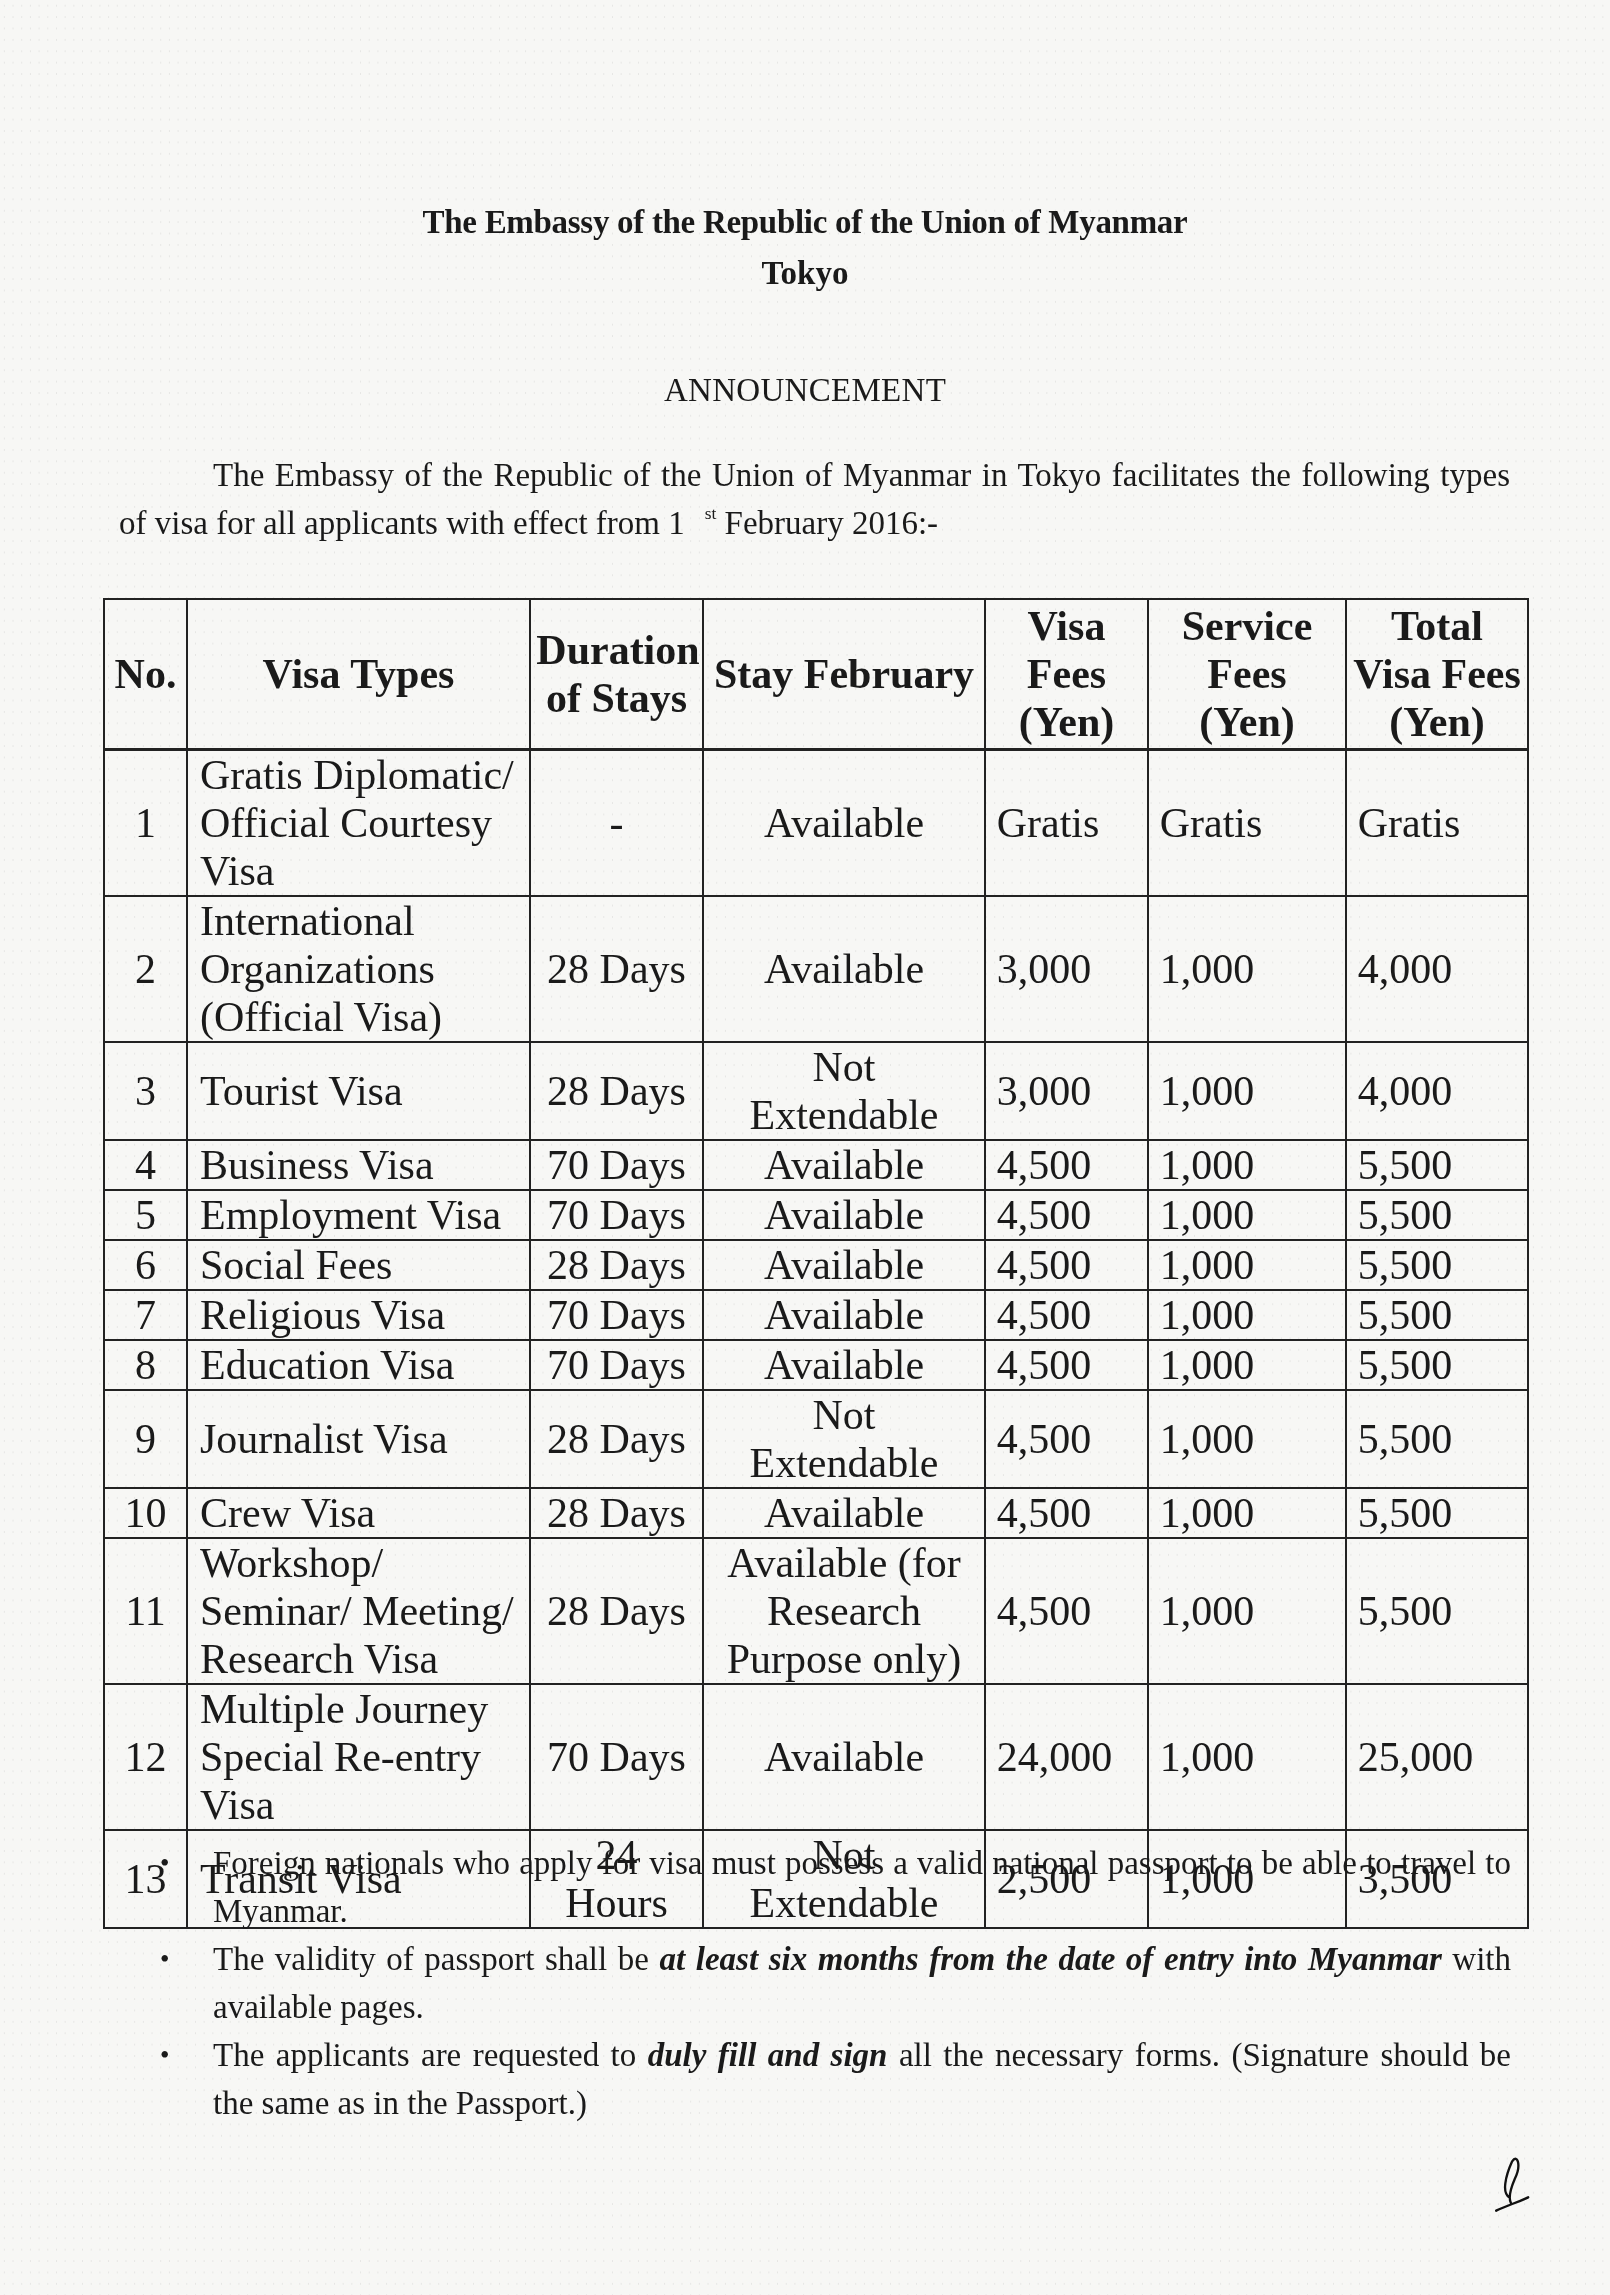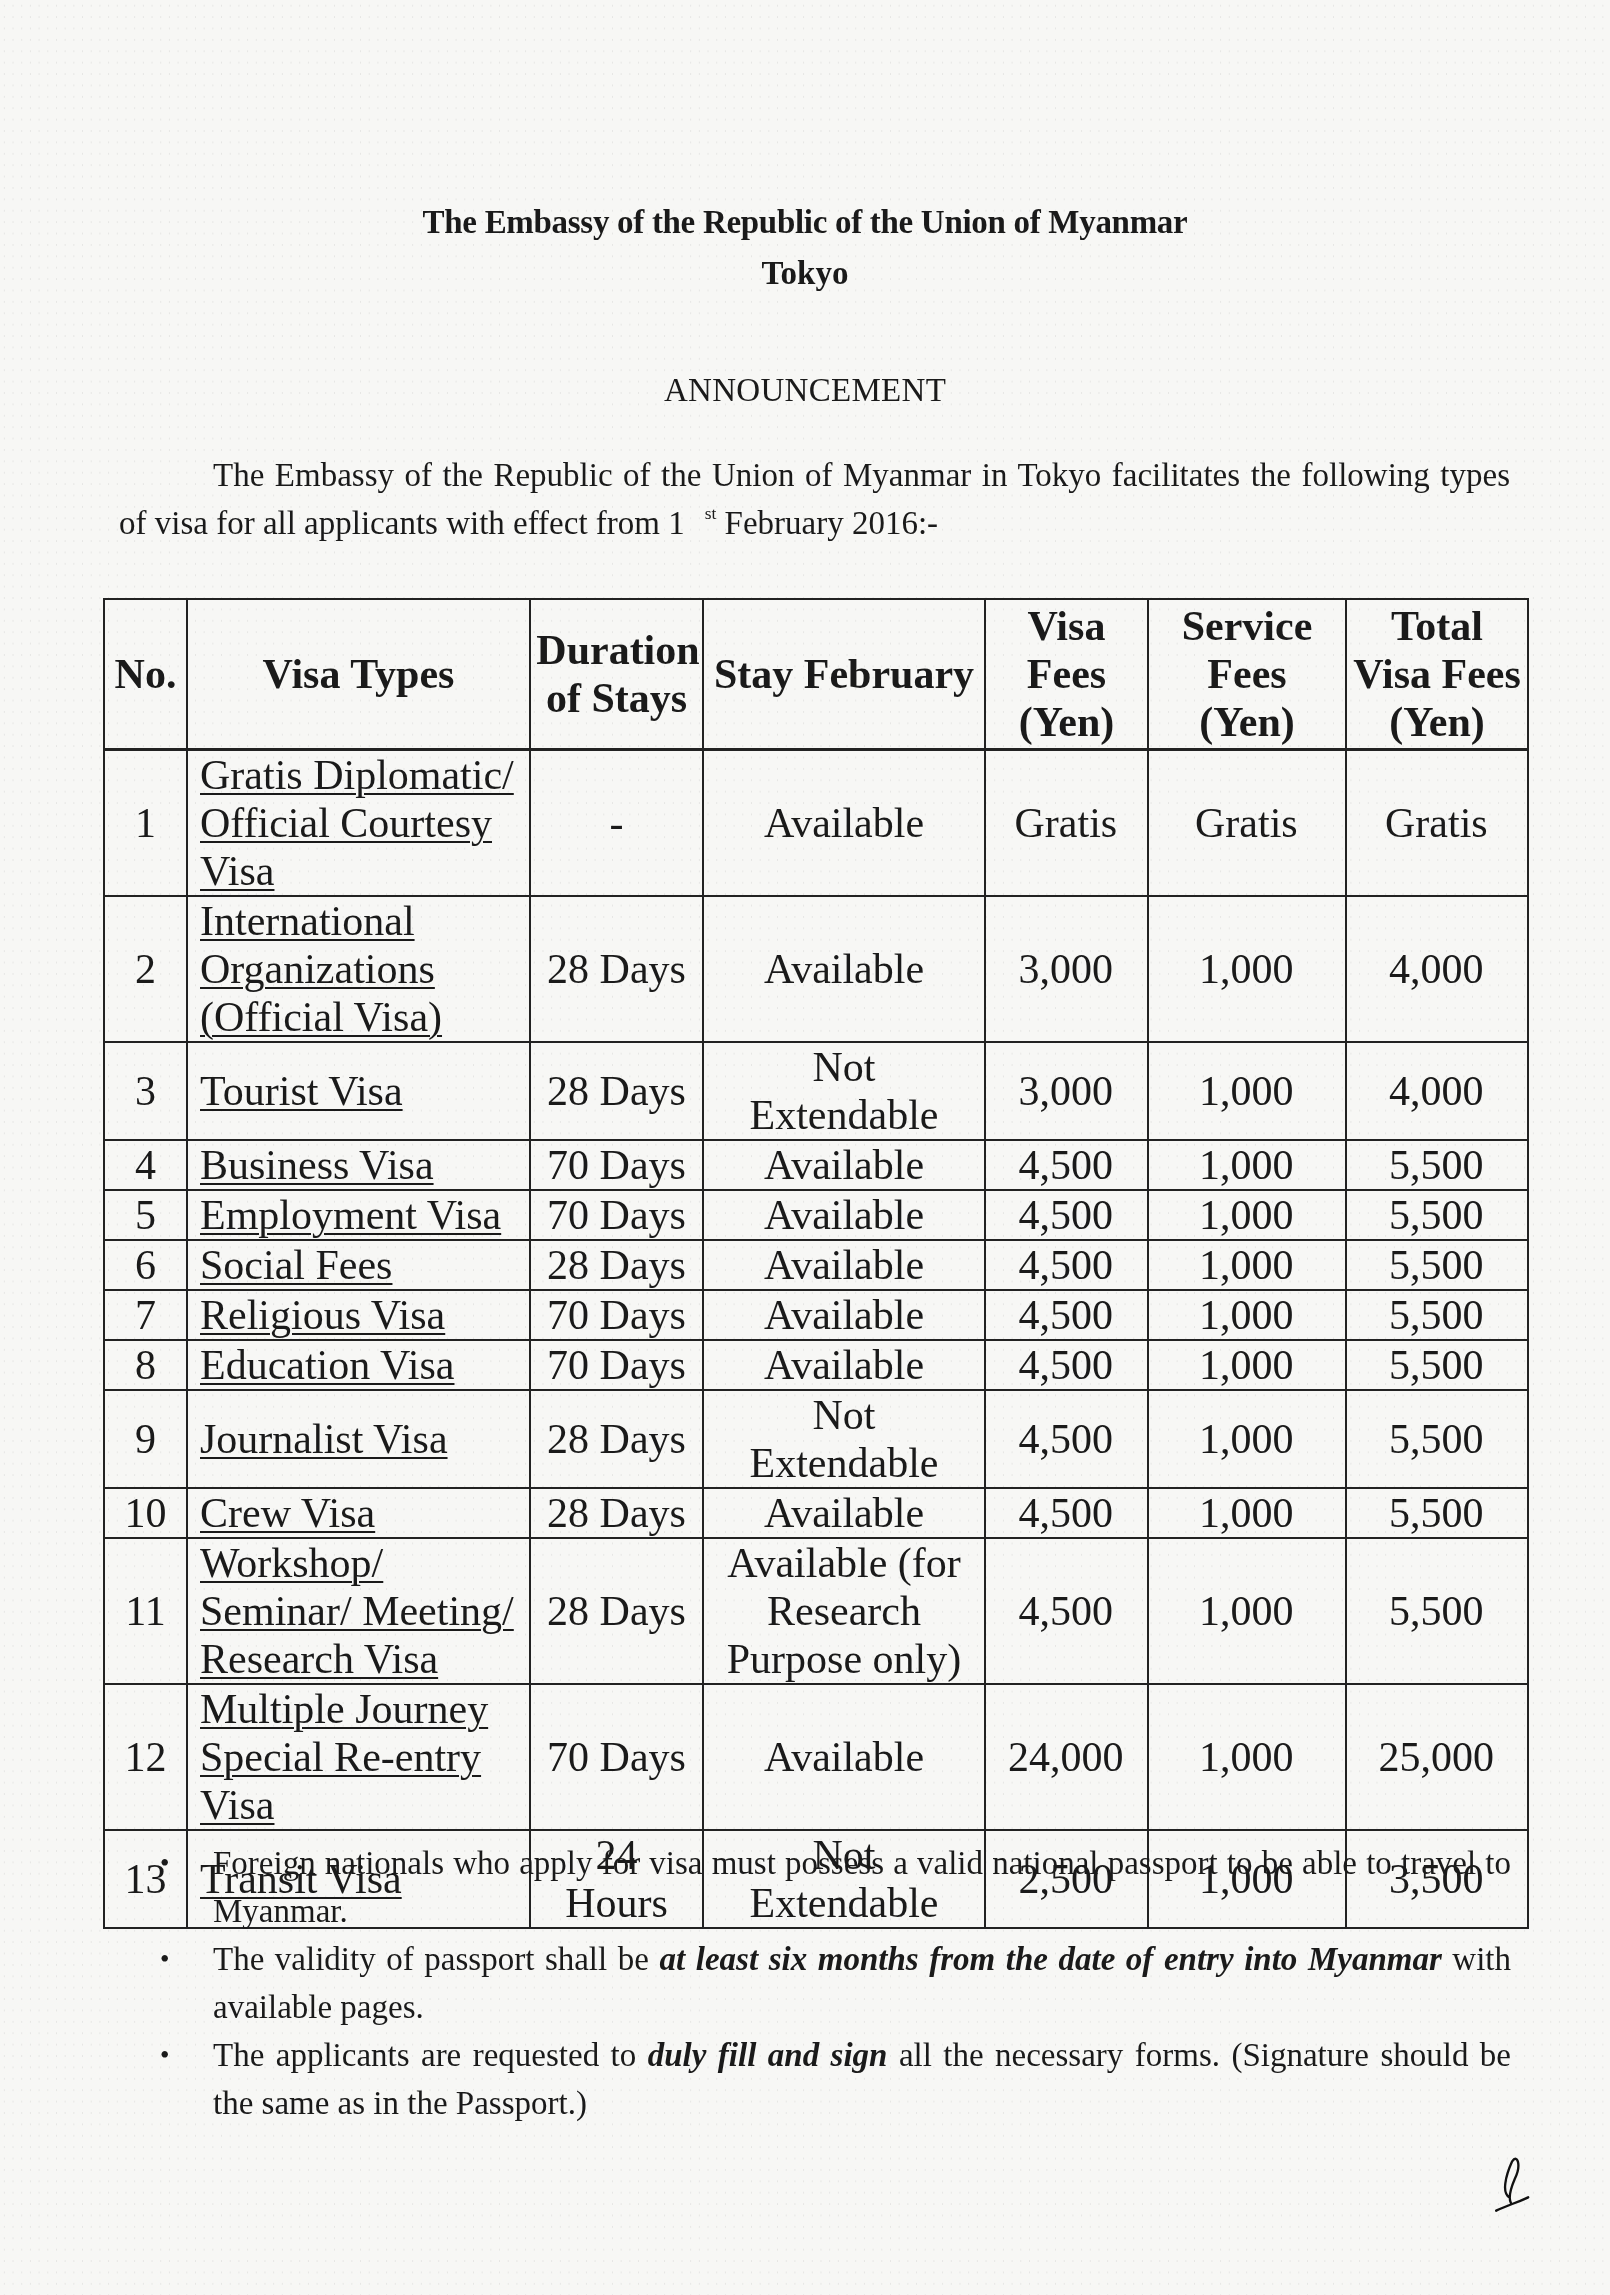--- a/index.html
+++ b/index.html
@@ -35,23 +35,23 @@
   }
   table.visa th, table.visa td {
     border: 2px solid #222; padding: 0 10.7px; vertical-align: middle;
   }
   table.visa thead th {
     font-weight: bold; text-align: center; height: 148px; line-height: 48px; padding: 0 5.3px;
     border-bottom: 3.3px solid #222;
   }
   table.visa td.no { text-align: center; padding: 0 4px; }
   table.visa td.type { text-align: left; padding-left: 12px; }
-  table.visa td.type span { text-decoration: underline; text-underline-offset: 4px; text-decoration-thickness: 2px; }
+  table.visa td.type span { text-underline-offset: 4px; text-decoration-thickness: 2px; }
   table.visa td.dur, table.visa td.ext { text-align: center; }
-  table.visa td.num { text-align: center; padding-right: 12px; margin-left: 40px; }
+  table.visa td.num { text-align: left; padding-right: 12px; margin-left: 40px; }
   table.visa tr.multi td { height: 144px; }
   table.visa tr.single td { height: 45px; }
   table.visa tbody tr { border-bottom: 2.7px solid #222; }
 
   .notes {
     position: absolute; left: 160px; top: 1839px; width: 1351px;
     margin: 0; padding: 0; list-style: none;
     font-size: 33px; line-height: 48px;
   }
   .notes li { position: relative; padding-left: 53px; text-align: justify; text-align-last: left; margin-bottom: 0; }

